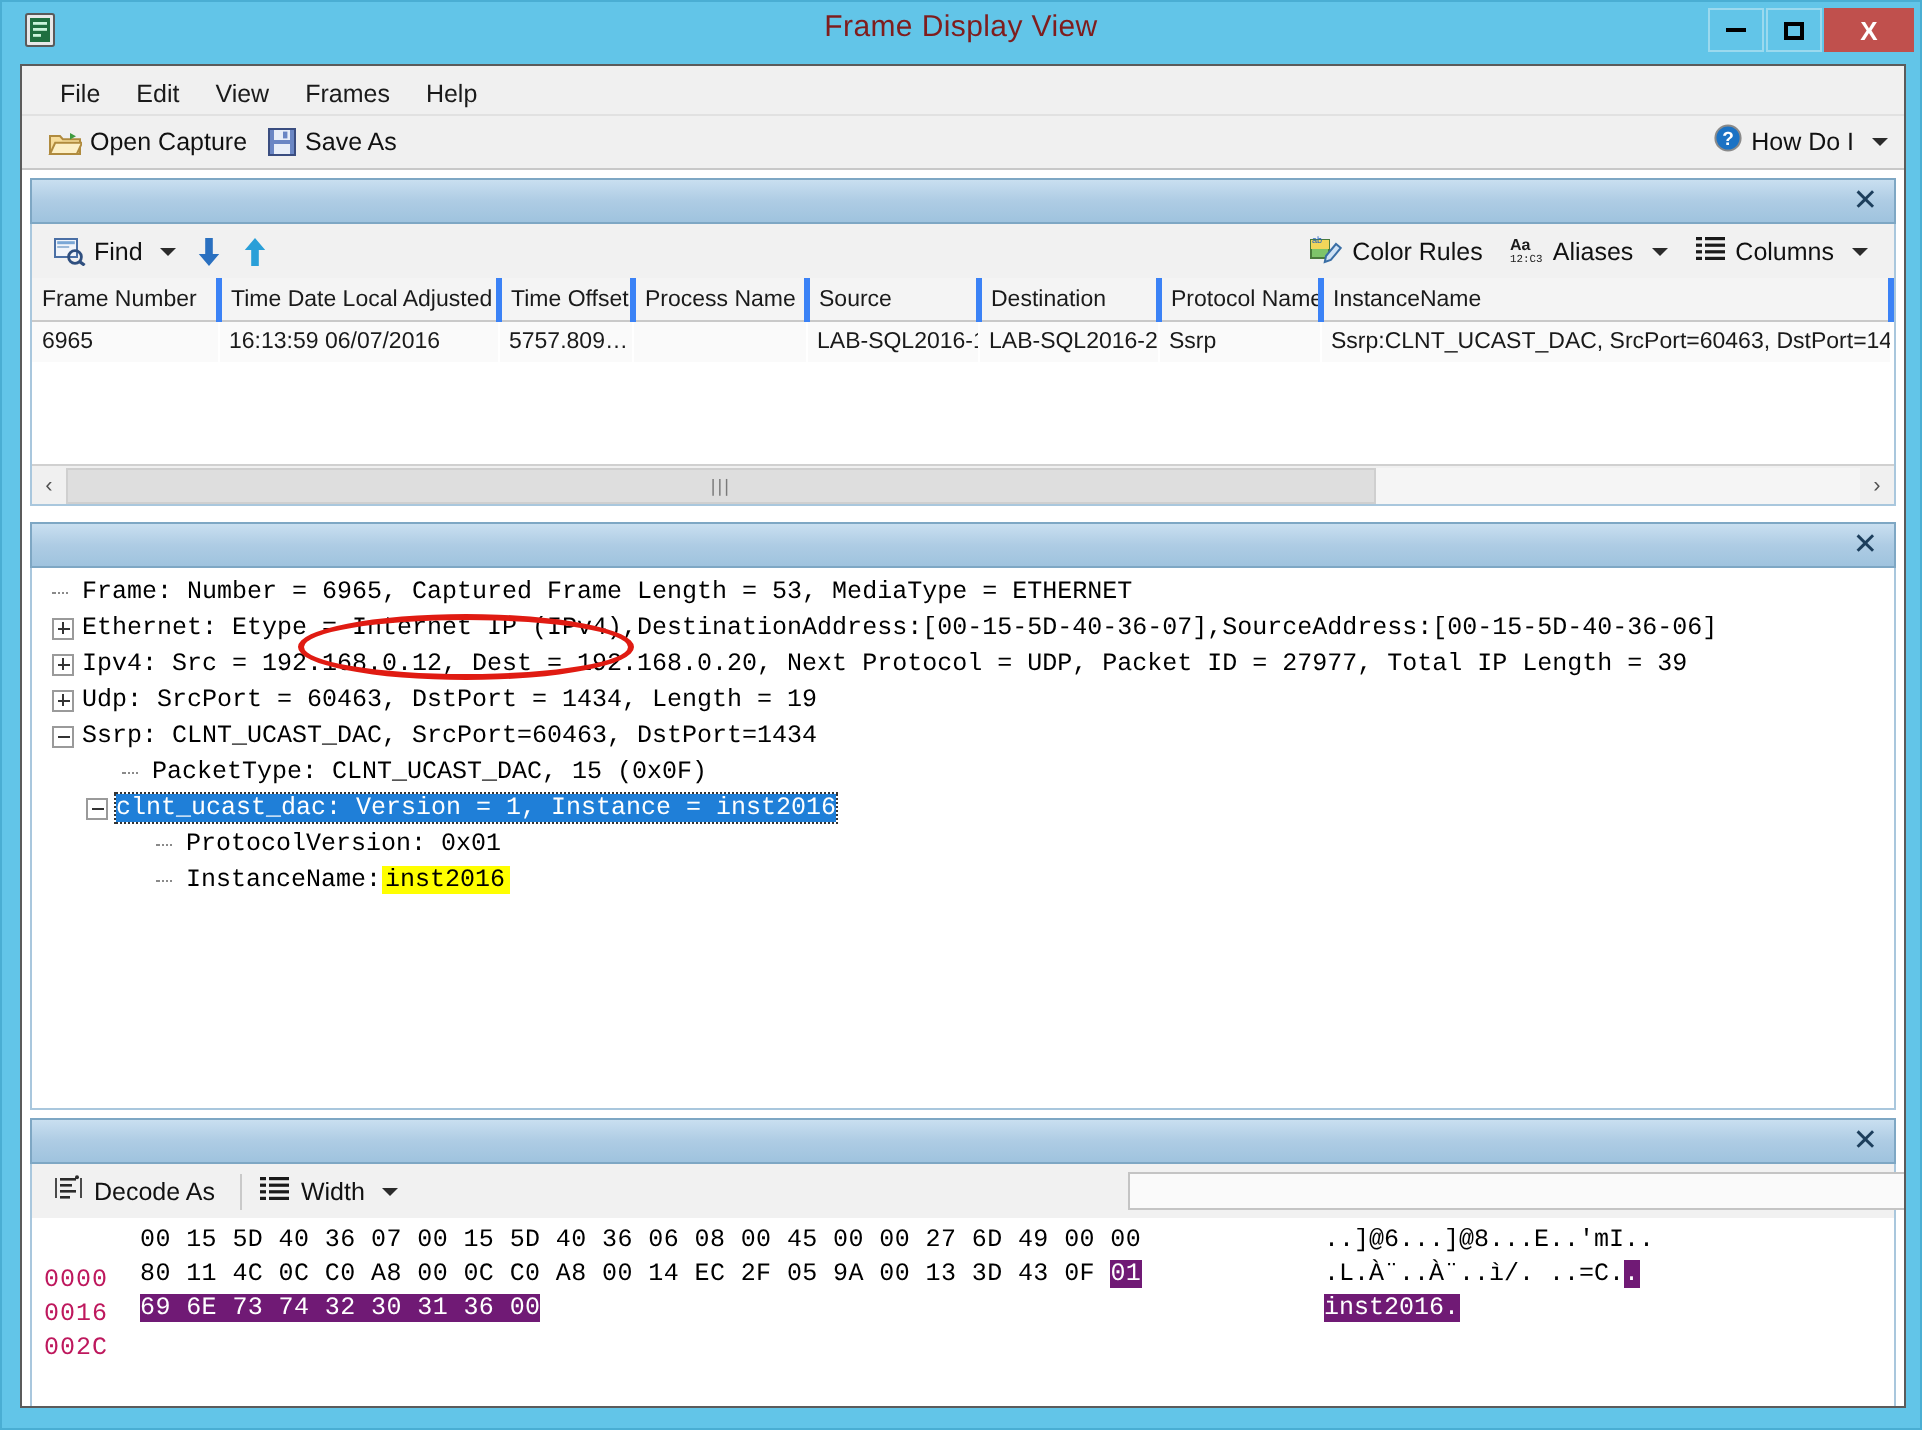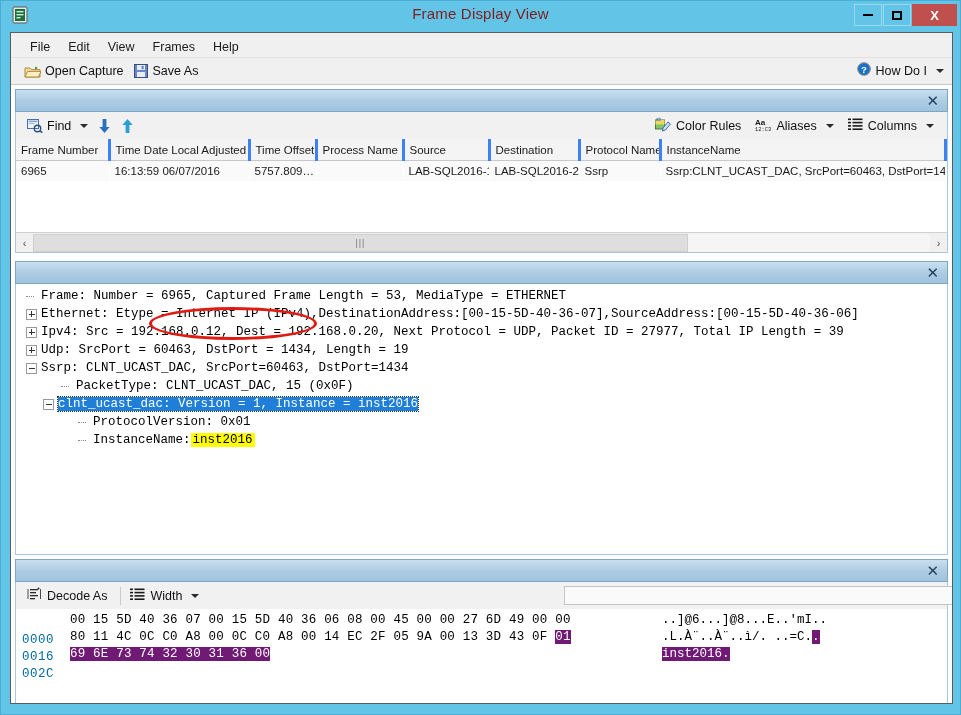--- a/index.html
+++ b/index.html
@@ -338,21 +338,21 @@
     padding-top: 2px;
     position: relative;
   }
   .hexrow {
     height: 17px;
     display: flex;
     align-items: center;
     white-space: pre;
     padding-left: 6px;
   }
-  .hexoff { color: #0369a1; width: 48px; flex: 0 0 auto; letter-spacing: .5px; margin-top: 40px; }
+  .hexoff { color: #be185d; width: 48px; flex: 0 0 auto; letter-spacing: .5px; margin-top: 40px; }
   .hexbytes { flex: 0 0 auto; width: 592px; letter-spacing: .2px; }
   .hexascii { flex: 0 0 auto; }
   .bsel { background: #701a75; color: #ffffff; }
 
   
   .ico { display: inline-block; position: relative; flex: 0 0 auto; }
   .ico-folder {
     width: 16px; height: 13px;
   }
   .ico-save { width: 14px; height: 14px; }

